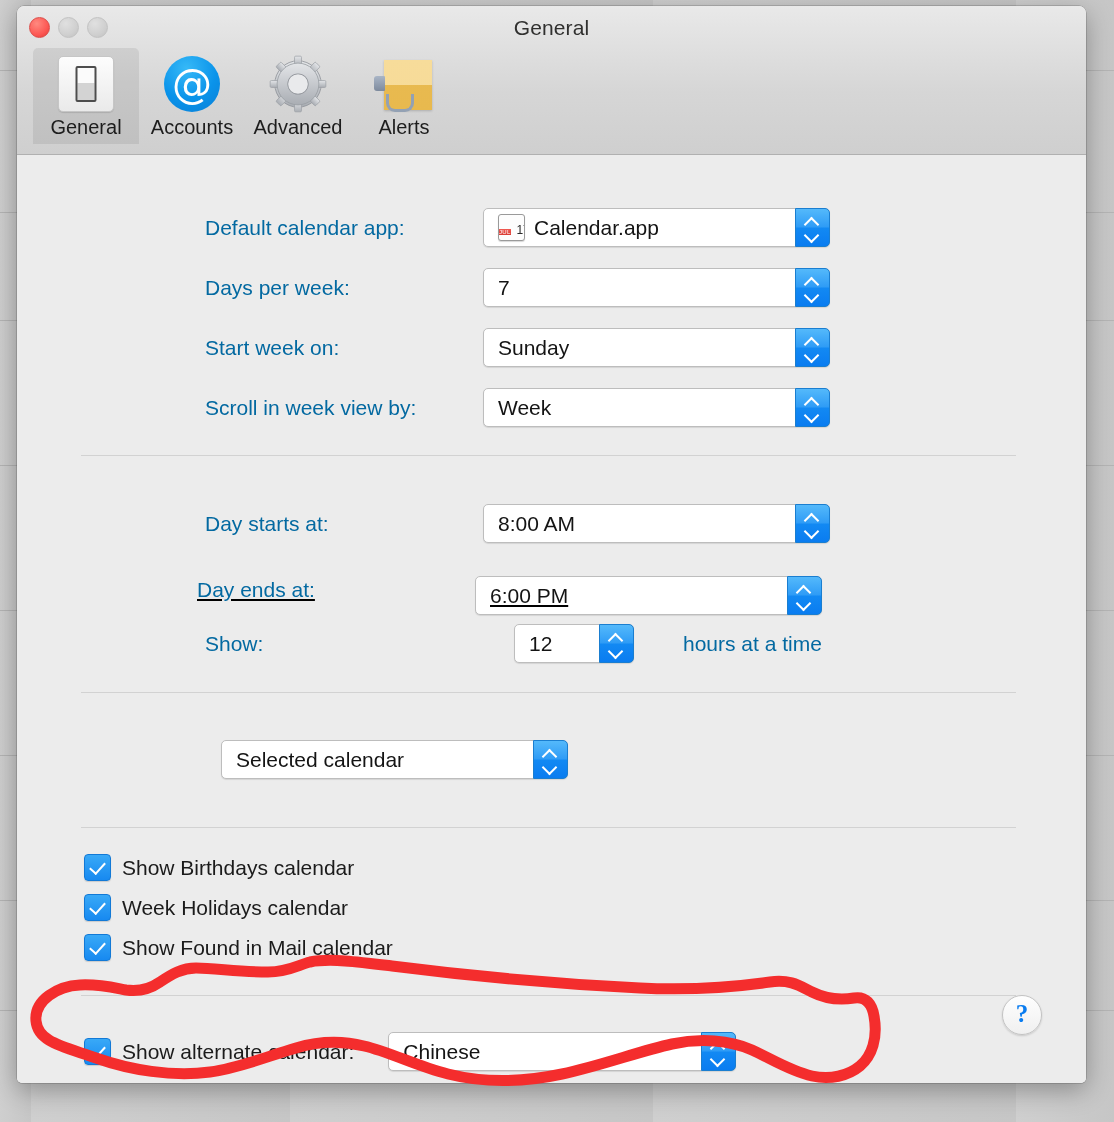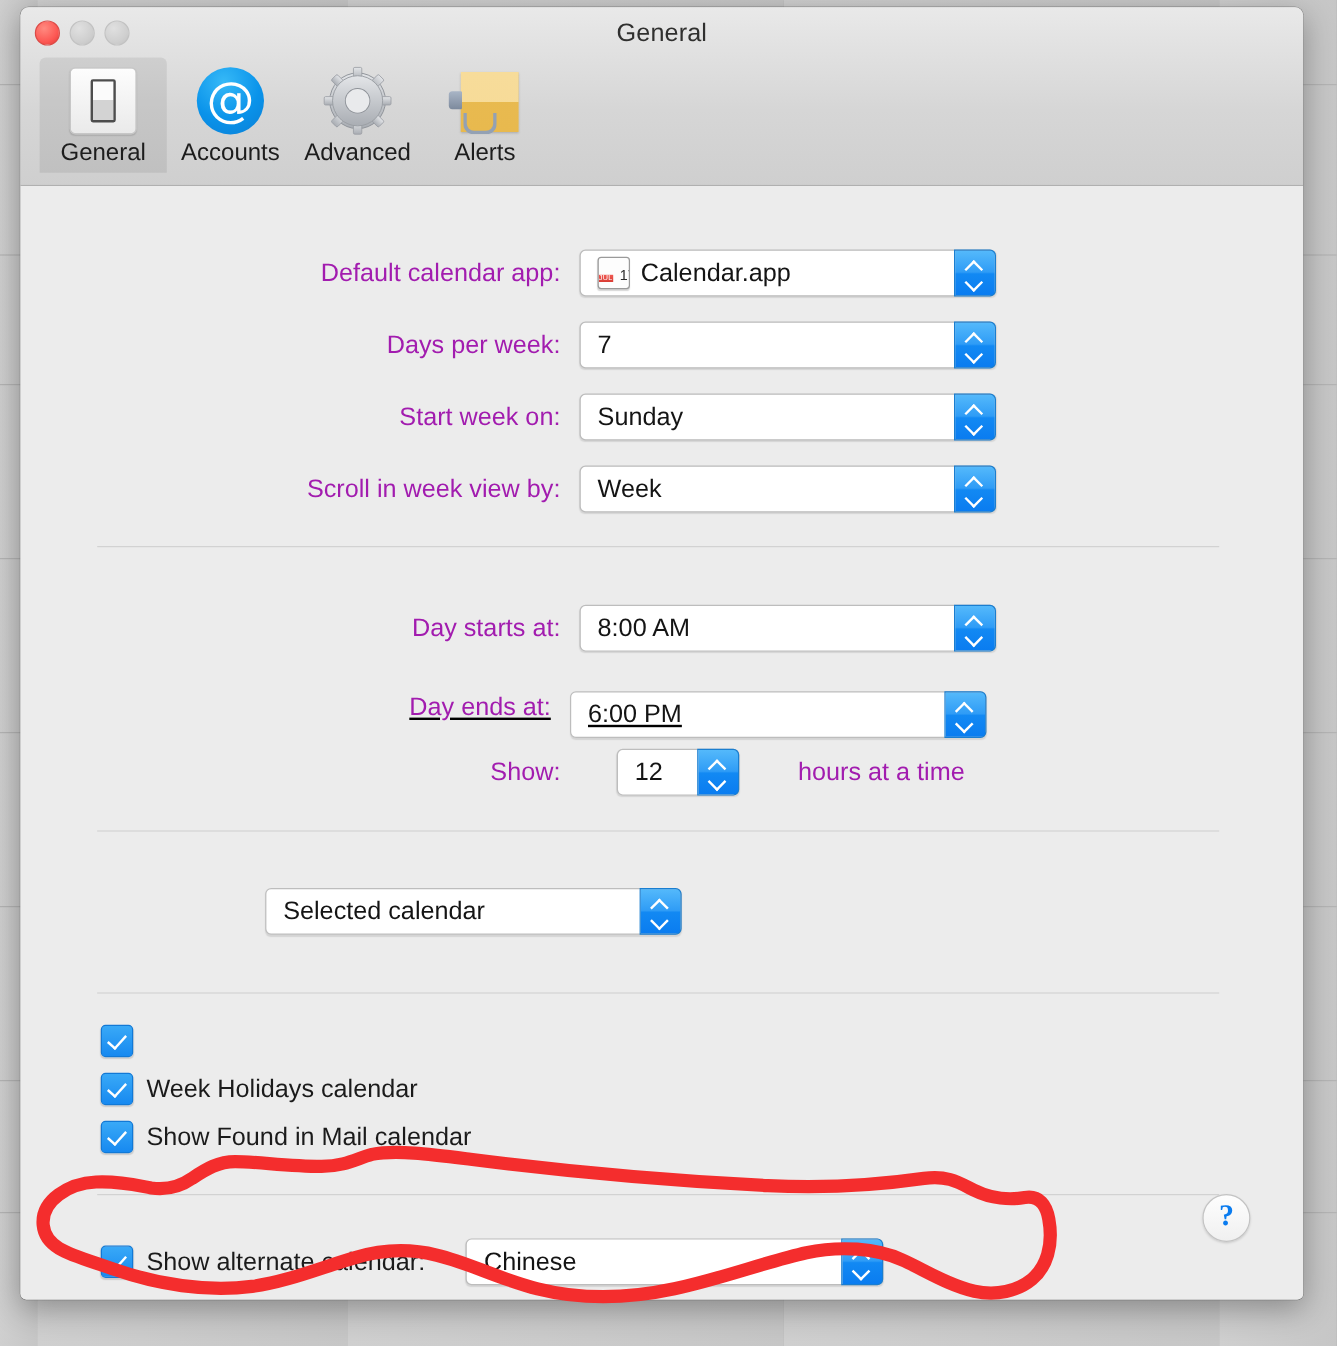--- a/index.html
+++ b/index.html
@@ -197,22 +197,21 @@
     background: #d2d2d2;
   }
 
   .row {
     position: absolute;
     display: flex;
     align-items: center;
   }
   .flabel {
     font-size: 21px;
-    color: #a21caf;
-    text-align: right;
+    color: #0369a1;
     white-space: nowrap;
   }
 
   
   .popup {
     position: relative;
     height: 39px;
     background: #fff;
     border: 1px solid #bdbdbd;
     border-radius: 5px;
@@ -291,21 +290,21 @@
   .cal-glyph .cg-day {
     font-size: 12px;
     line-height: 16px;
     text-align: center;
     color: #2a2a2a;
   }
 
   
   .numfield {
     position: relative;
-    width: 102px;
+    width: 120px;
     height: 39px;
     background: #fff;
     border: 1px solid #bdbdbd;
     border-radius: 5px;
     box-shadow: 0 1px 1px rgba(0,0,0,0.10);
     display: flex;
     align-items: center;
     box-sizing: border-box;
   }
   .numfield .nvalue {
@@ -565,20 +564,21 @@
           <span class="chev up"></span>
           <span class="chev down"></span>
         </div>
       </div>
     </div>
 
     <div class="sep" style="top:672px;"></div>
 
     <div class="cbrow" style="left:67px; top:699px;">
       <span class="cbox"></span>
+      <span class="cblabel">Show Birthdays calendar</span>
     </div>
     <div class="cbrow" style="left:67px; top:739px;">
       <span class="cbox"></span>
       <span class="cblabel">Week Holidays calendar</span>
     </div>
     <div class="cbrow" style="left:67px; top:779px;">
       <span class="cbox"></span>
       <span class="cblabel">Show Found in Mail calendar</span>
     </div>
 

